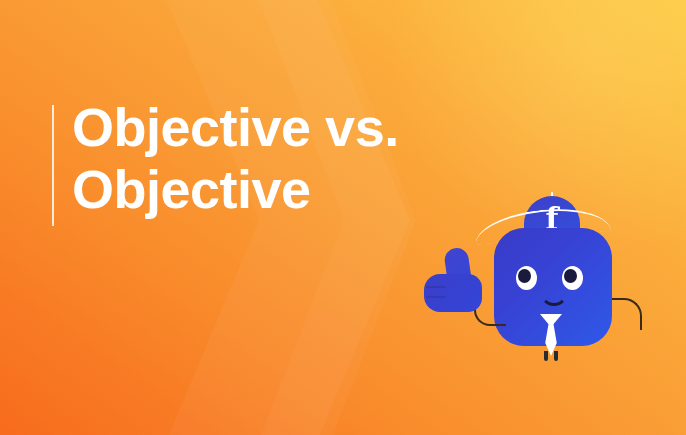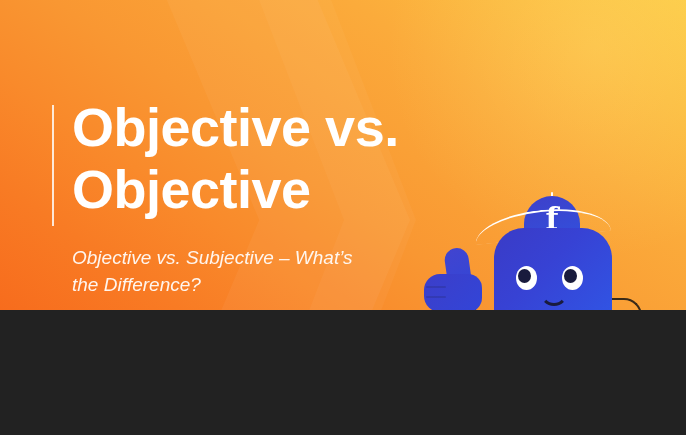--- a/index.html
+++ b/index.html
@@ -3,21 +3,21 @@
 <meta charset="utf-8">
 <style>
   html, body {
     margin: 0;
     padding: 0;
     background: #222;
   }
   #stage {
     position: relative;
     width: 686px;
-    height: 310px;
+    height: 435px;
     overflow: hidden;
     font-family: "Liberation Sans", "DejaVu Sans", sans-serif;
     
     background:
       linear-gradient(215deg,
         #fdcb46 0%,
         #fcbc40 14%,
         #fbab3b 30%,
         #faa036 44%,
         #f99732 56%,
@@ -289,24 +289,20 @@
   <div class="bg-chevron"></div>
   <div class="bg-chevron2"></div>
 
   <div class="accent-bar"></div>
 
   <div class="title">
     <span class="line">Objective vs.</span>
     <span class="line">Objective</span>
   </div>
 
-  <div class="subtitle">
-    <span class="line">Objective vs. Subjective – What’s</span>
-    <span class="line">the Difference?</span>
-  </div>
 
   <div class="mascot">
 
     <div class="arm-right"></div>
 
     <div class="cap-pin"></div>
     <div class="cap-dome"></div>
     <div class="cap-f">f</div>
     <div class="cap-brim"></div>
 

